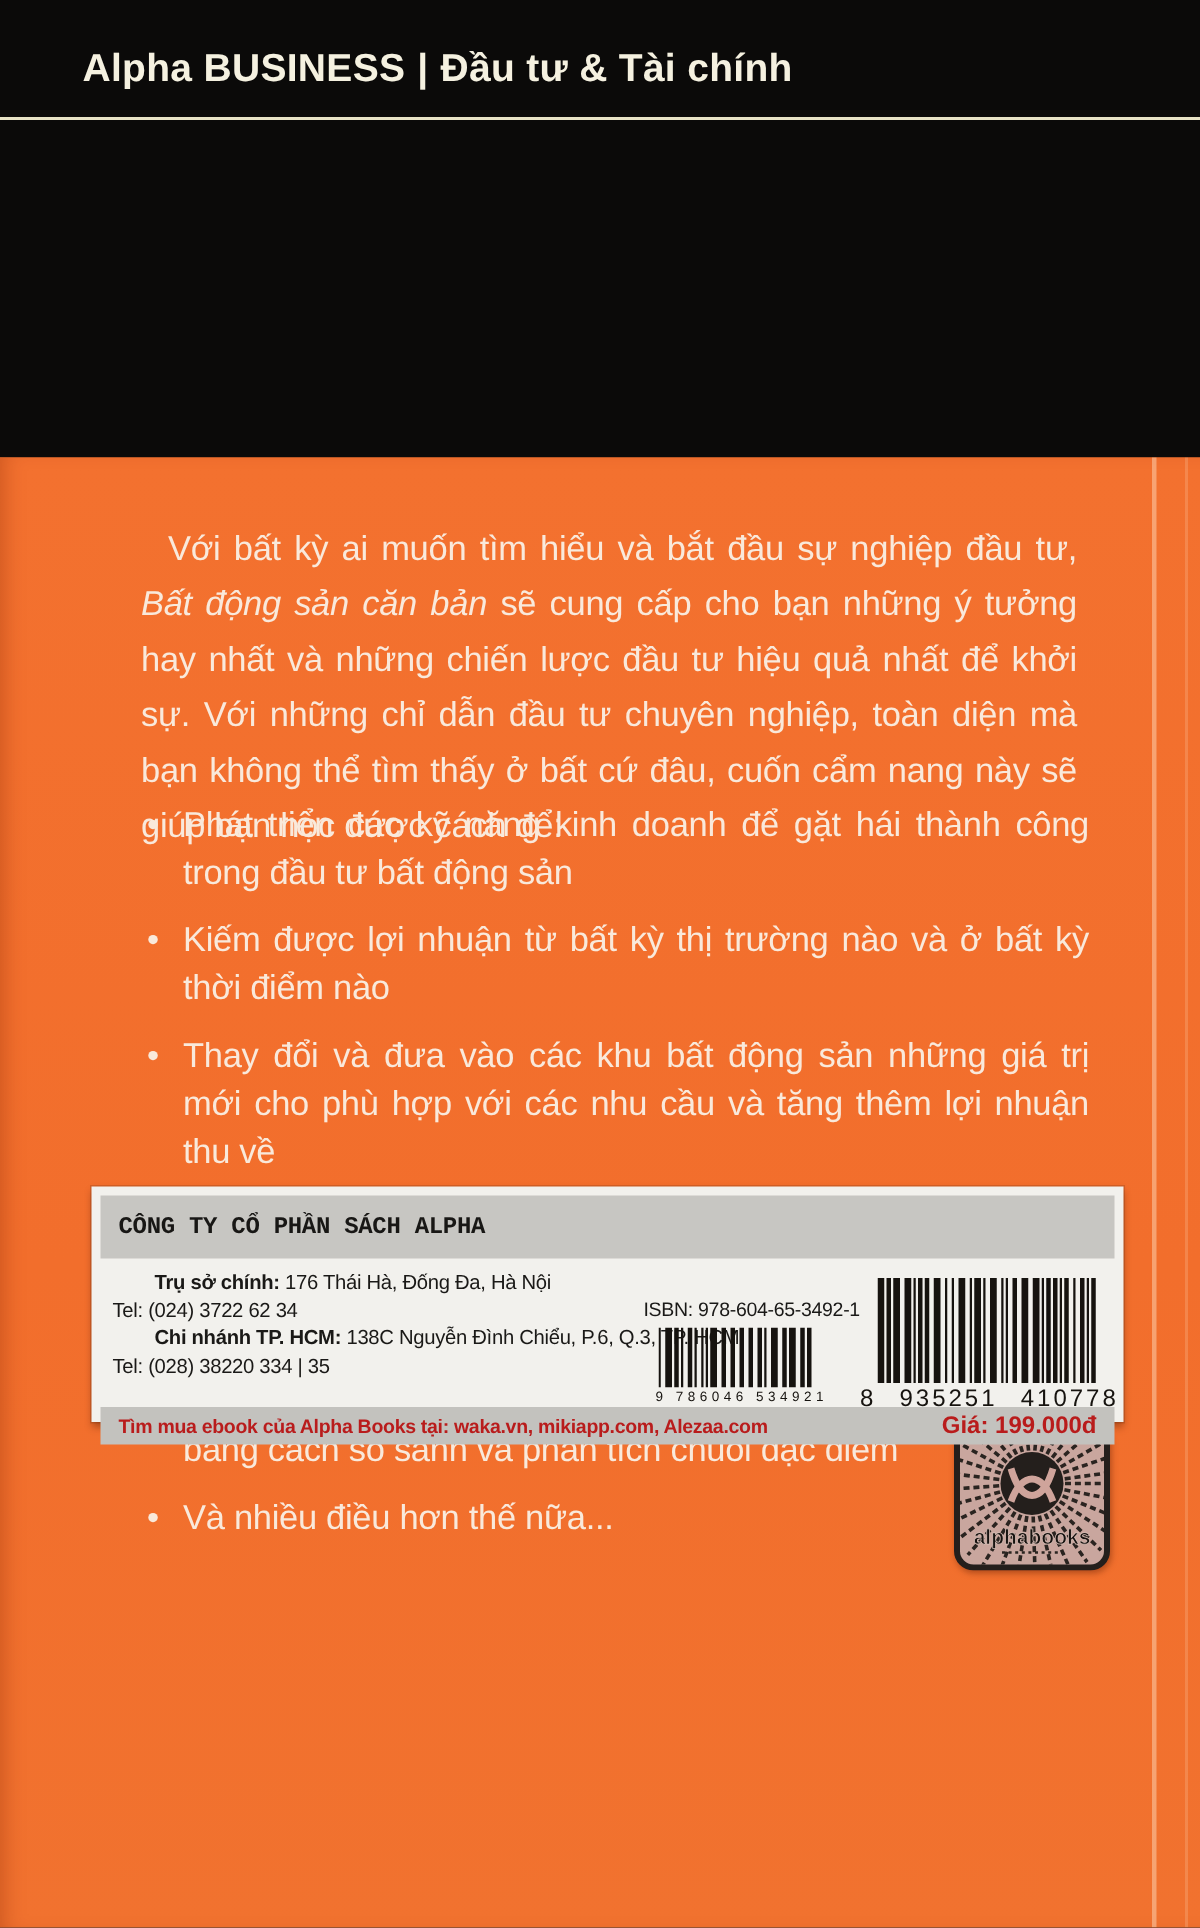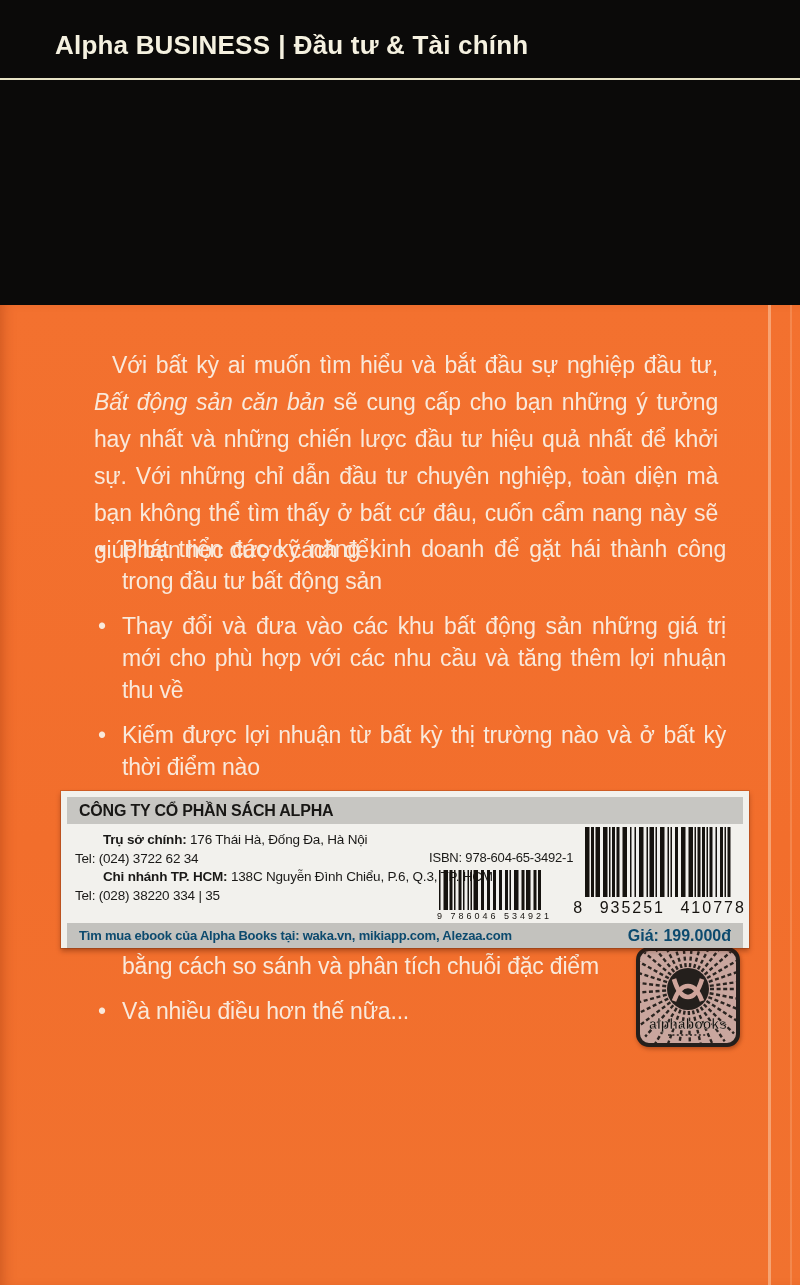--- a/index.html
+++ b/index.html
@@ -55,42 +55,42 @@
   
   .logo-box { position:absolute; left:636px; top:642px; width:104px; height:108px;
               filter:drop-shadow(1px 2px 2px rgba(80,20,0,.4)); }
 
   
   .panel {
     position:absolute; left:61px; top:791px; width:688px; height:157px;
     background:#f2f1ed; padding:6px;
     box-shadow:0 3px 5px rgba(70,20,0,.4), 0 0 0 1px rgba(0,0,0,.12);
   }
-  .p-head { display:flex; height:27px; }
+  .p-head { display:flex; height:42px;font-family:Liberation Mono, monospace; }
   .p-head .co {
     flex:1; background:#c7c6c2; color:#181715; font-weight:bold; font-size:16px;
     display:flex; align-items:center; padding-left:12px; letter-spacing:-.2px;
   }
   .p-head .bk {
     width:168px; background:#b3b2ae; color:#121110; font-weight:bold; font-size:15px;
     display:flex; align-items:center; justify-content:flex-end; padding-right:12px;
   }
   .p-body { display:flex; height:99px; background:#f2f1ed; }
   .addr { width:362px; padding:7px 0 0 8px; color:#1a1917; font-size:13.5px; line-height:18.6px; letter-spacing:-.2px; white-space:nowrap; }
   .addr b { font-weight:bold;margin-left:28px; }
   .isbn-col { width:168px; padding-top:26px; color:#1a1917; }
   .isbn-txt { font-size:13px; letter-spacing:-.2px; white-space:nowrap; }
   .barcode.small { width:106px; height:40px; margin:5px 0 0 10px; }
   .isbn-digits { font-size:9px; letter-spacing:3px; margin:1px 0 0 8px; color:#16130f; }
-  .ean-col { flex:1; text-align:right; padding-top:3px; }
+  .ean-col { flex:1; text-align:right; padding-top:13px; }
   .barcode.big { width:150px; height:70px; margin:0 auto; }
   .ean-digits { font-size:16px; letter-spacing:2px; word-spacing:9px; color:#16130f; margin-top:2px; white-space:nowrap; }
   .p-foot {
     display:flex; height:25px; background:#c3c2be; align-items:center;
-    justify-content:space-between; padding:0 12px; color:#0c4a6e;
+    justify-content:space-between; padding:0 12px; color:#b91c1c;
   }
   .p-foot .ebook { font-size:13px; font-weight:bold; letter-spacing:-.2px; }
   .p-foot .price { font-size:16px; font-weight:bold; }
 </style>
 </head>
 <body>
 
 <div class="page">
 
   <div class="top-black">
@@ -101,22 +101,22 @@
   </div>
 
   <div class="orange">
     <div class="spine-line"></div>
     <div class="spine-line2"></div>
 
     <p class="blurb"><span>Với bất kỳ ai muốn tìm hiểu và bắt đầu sự nghiệp đầu tư, </span><em>Bất động sản căn bản</em><span> sẽ cung cấp cho bạn những ý tưởng hay nhất và những chiến lược đầu tư hiệu quả nhất để khởi sự. Với những chỉ dẫn đầu tư chuyên nghiệp, toàn diện mà bạn không thể tìm thấy ở bất cứ đâu, cuốn cẩm nang này sẽ giúp bạn học được cách để:</span></p>
 
     <ul class="bullets">
       <li>Phát triển các kỹ năng kinh doanh để gặt hái thành công trong đầu tư bất động sản</li>
+      <li>Kiếm được lợi nhuận từ bất kỳ thị trường nào và ở bất kỳ thời điểm nào</li>
       <li>Thay đổi và đưa vào các khu bất động sản những giá trị mới cho phù hợp với các nhu cầu và tăng thêm lợi nhuận thu về</li>
-      <li>Kiếm được lợi nhuận từ bất kỳ thị trường nào và ở bất kỳ thời điểm nào</li>
       <li>Tạo dựng giá trị cho bất kỳ khu đất nào</li>
       <li>Sử dụng các cơ hội và sự chuyển nhượng để mua và bán bất động sản mà bạn không sở hữu</li>
       <li>Đánh giá được giá trị của những khu đất tương tự nhau bằng cách so sánh và phân tích chuỗi đặc điểm</li>
       <li>Và nhiều điều hơn thế nữa...</li>
     </ul>
 
     <div class="logo-box">
       <svg width="104" height="100" viewBox="0 0 104 100" xmlns="http://www.w3.org/2000/svg">
         <defs>
             <clipPath id="lg">

